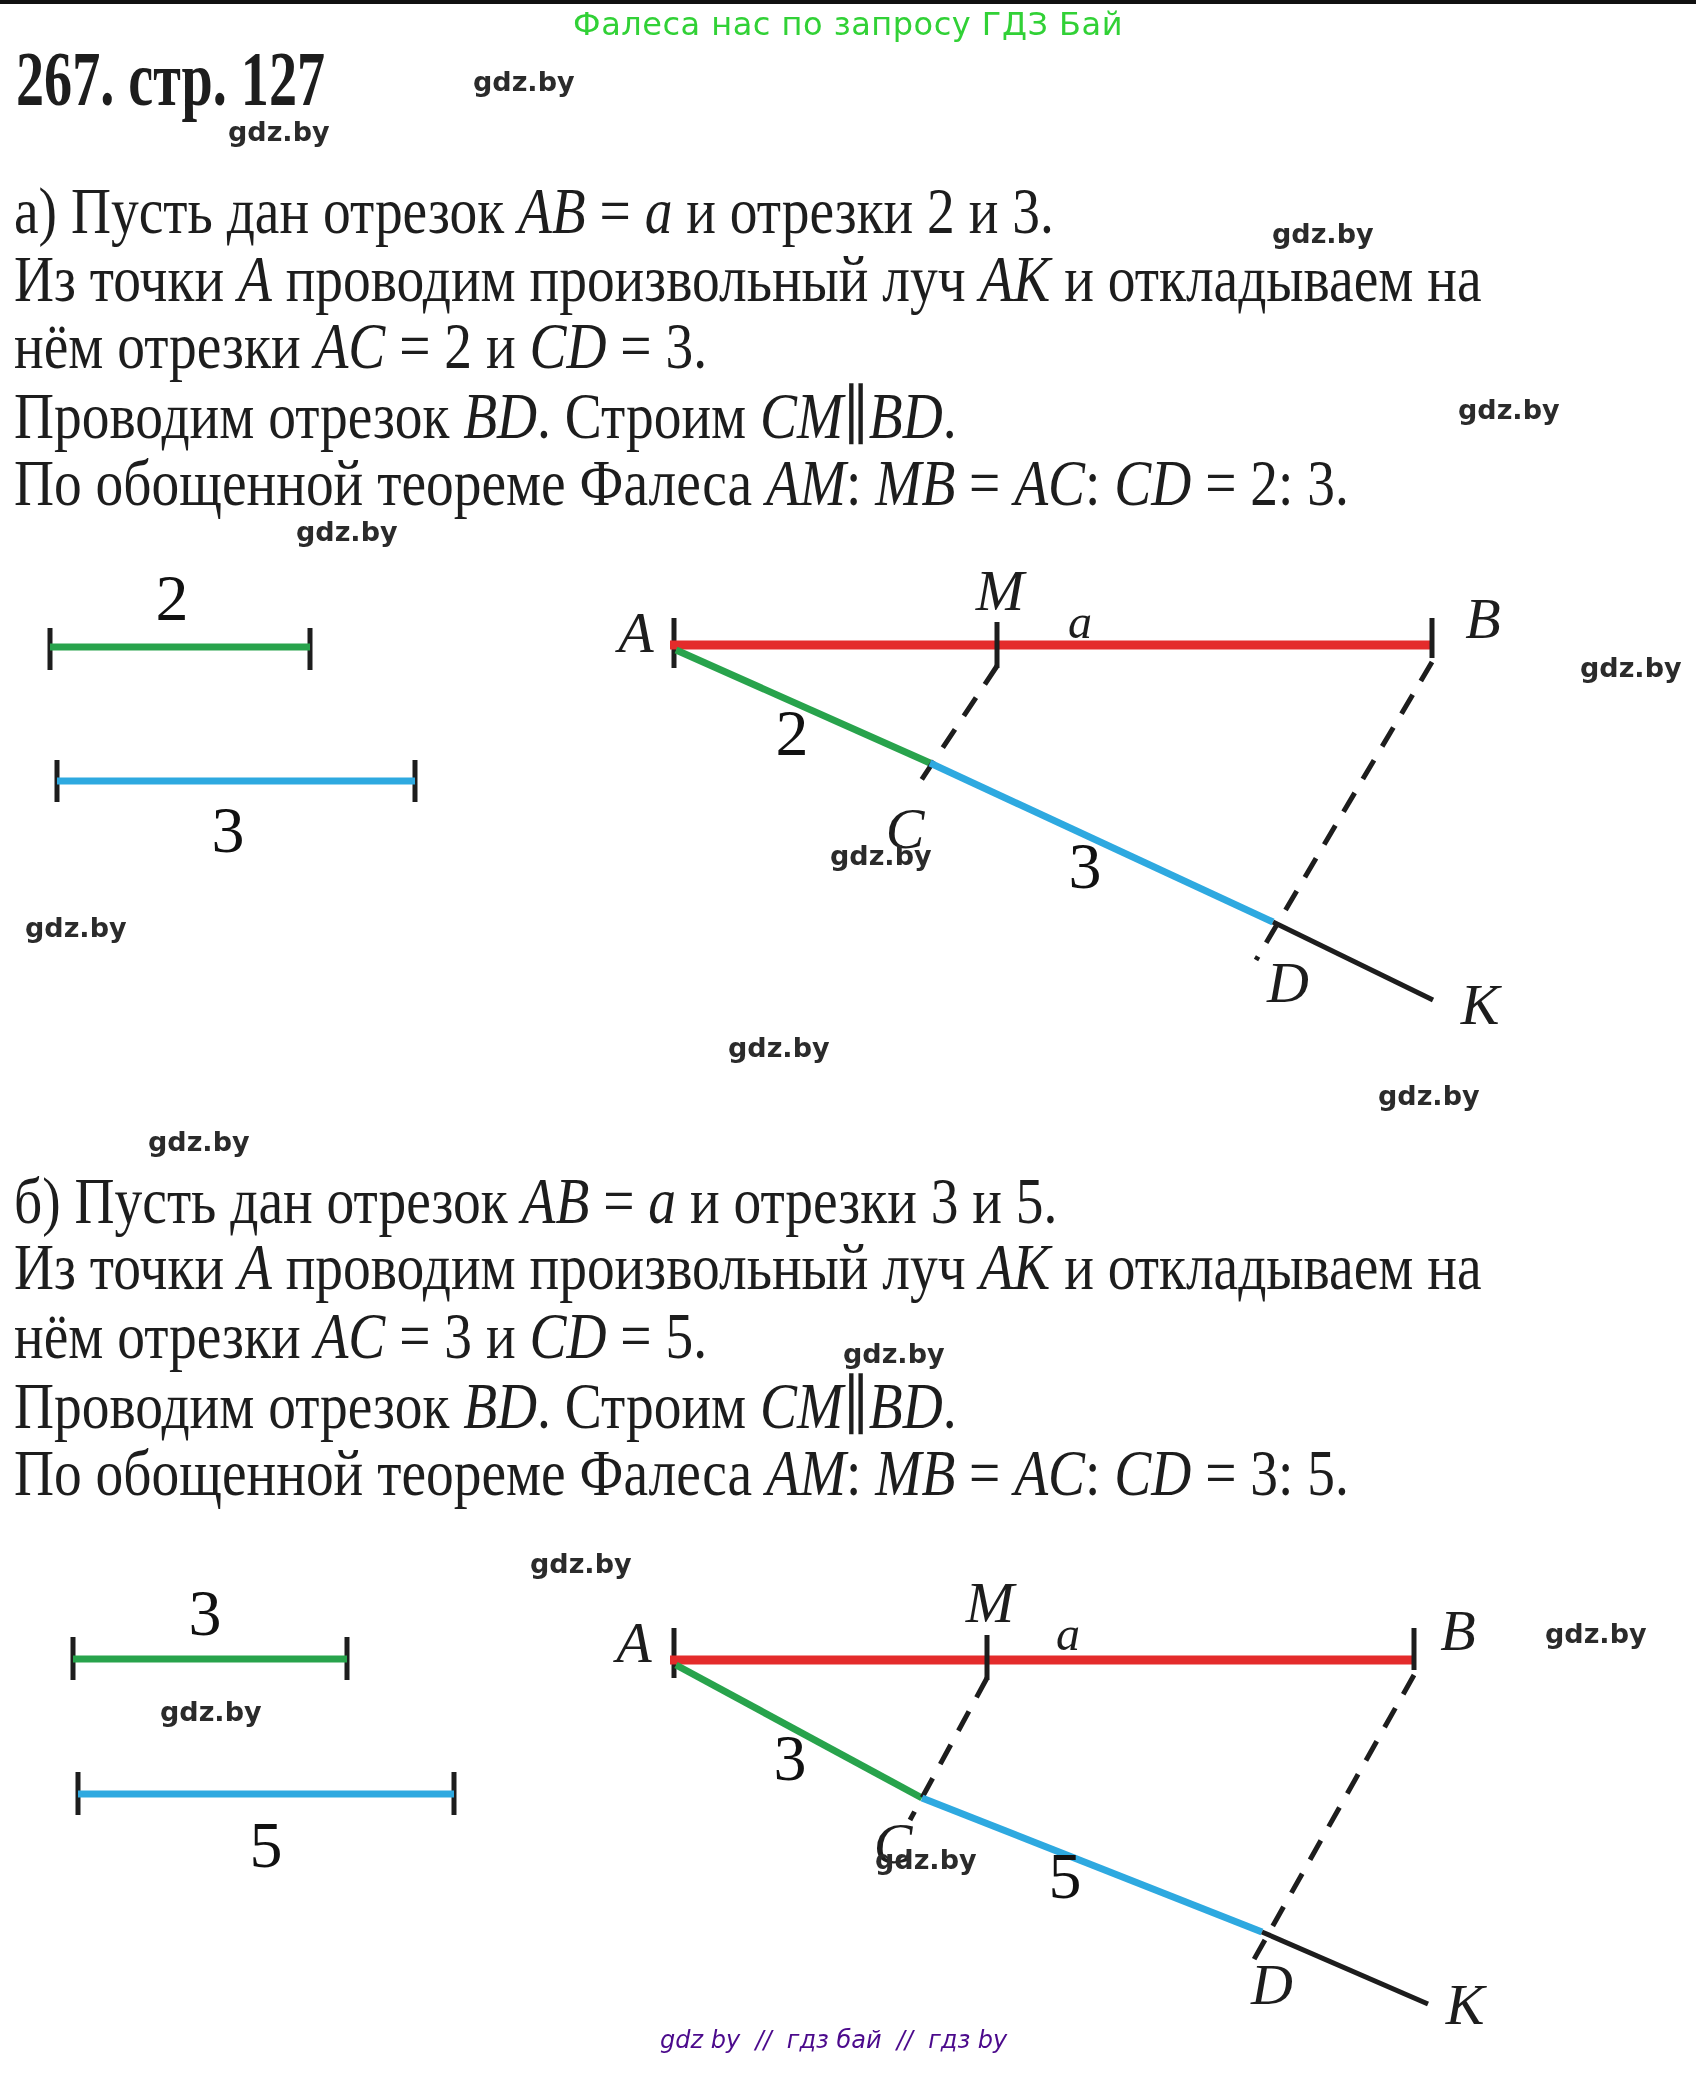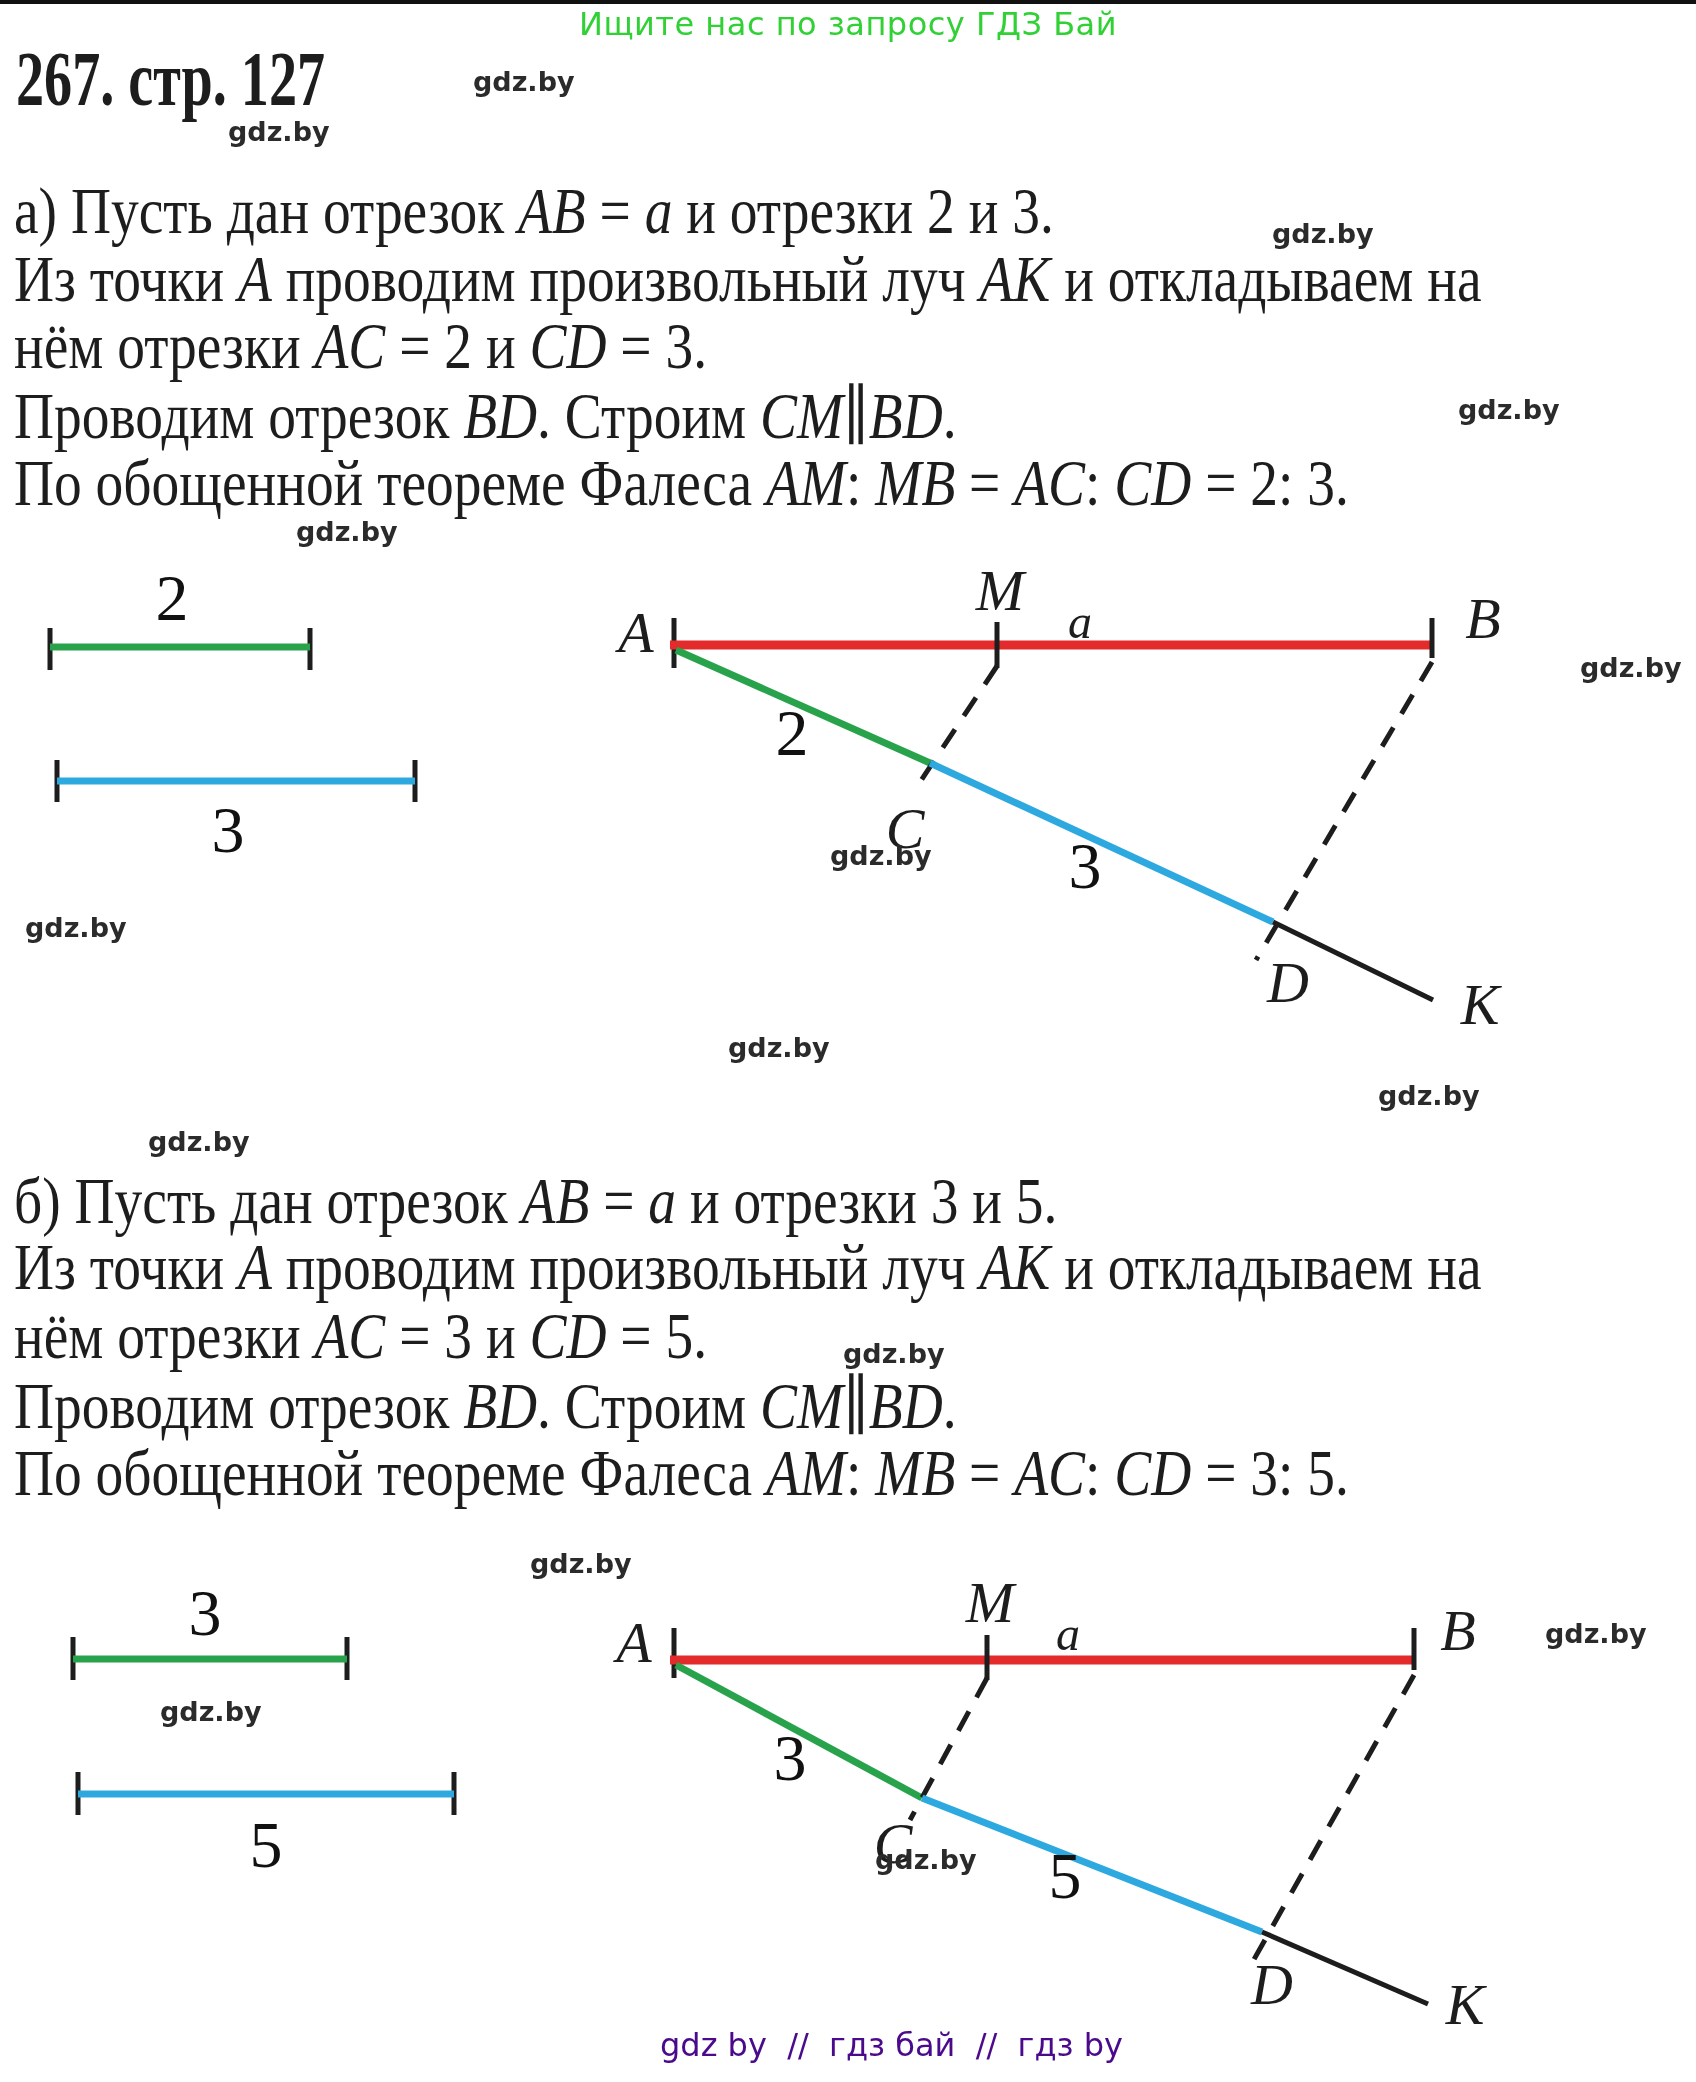--- a/index.html
+++ b/index.html
@@ -10,38 +10,38 @@
          font-family:"DejaVu Sans","Liberation Sans",sans-serif;font-size:32px;letter-spacing:.5px;}
   .title{position:absolute;left:16px;top:40px;margin:0;font-size:78px;font-weight:bold;line-height:1;
          transform:scaleX(.72);transform-origin:left top;white-space:nowrap;}
   .line{position:absolute;left:14px;font-size:66px;line-height:1;white-space:nowrap;
         transform:scaleX(.84);transform-origin:left top;}
   .line .it{font-style:italic;}
   .wm{position:absolute;font-family:"DejaVu Sans","Liberation Sans",sans-serif;font-size:27px;
       color:#2b2b2b;z-index:5;white-space:nowrap;font-weight:bold;}
   .fig{position:absolute;left:0;}
   .footer{position:absolute;left:660px;top:2026px;font-family:"DejaVu Sans","Liberation Sans",sans-serif;
-          font-size:32px;white-space:pre;z-index:6;}
+          font-size:24px;white-space:pre;z-index:6;font-style:italic;}
   
   .tick{stroke:#1d1d1d;stroke-width:5;}
   .seg{fill:none;}
   .dash{stroke:#1d1d1d;stroke-width:5;stroke-dasharray:22 16;fill:none;}
   .ray{stroke:#1d1d1d;stroke-width:5;fill:none;}
   .pt{font-family:"Liberation Serif","DejaVu Serif",serif;font-style:italic;font-size:58px;fill:#1d1d1d;}
   .pta{font-family:"Liberation Serif","DejaVu Serif",serif;font-style:italic;font-size:48px;fill:#1d1d1d;}
   .num{font-family:"Liberation Serif","DejaVu Serif",serif;font-size:66px;fill:#111;}
 </style>
 </head>
 <body>
 
 <div class="canvas">
 
   <div class="topbar"></div>
 
-  <div class="promo" style="color: rgb(49, 209, 54);">Ищите нас по запросу ГДЗ Бай</div>
+  <div class="promo" style="color: rgb(49, 209, 54);">Фалеса нас по запросу ГДЗ Бай</div>
 
   <h1 class="title">267. стр. 127</h1>
 
   <div class="line" style="top:178px"><span>а) Пусть дан отрезок </span><span class="it">AB</span><span> = </span><span class="it">a</span><span> и отрезки 2 и 3.</span></div>
   <div class="line" style="top:246px"><span>Из точки </span><span class="it">A</span><span> проводим произвольный луч </span><span class="it">AK</span><span> и откладываем на</span></div>
   <div class="line" style="top:313px"><span>нём отрезки </span><span class="it">AC</span><span> = 2 и </span><span class="it">CD</span><span> = 3.</span></div>
   <div class="line" style="top:383px"><span>Проводим отрезок </span><span class="it">BD</span><span>. Строим </span><span class="it">CM</span><span>∥</span><span class="it">BD</span><span>.</span></div>
   <div class="line" style="top:450px"><span>По обощенной теореме Фалеса </span><span class="it">AM</span><span>: </span><span class="it">MB</span><span> = </span><span class="it">AC</span><span>: </span><span class="it">CD</span><span> = 2: 3.</span></div>
 
   <svg class="fig" style="top:540px" width="1696" height="570" viewBox="0 0 1696 570">

